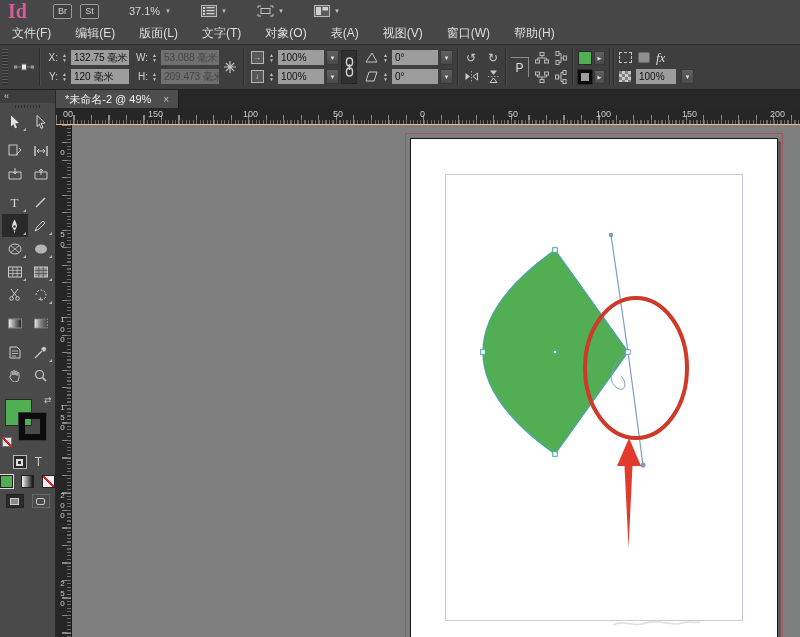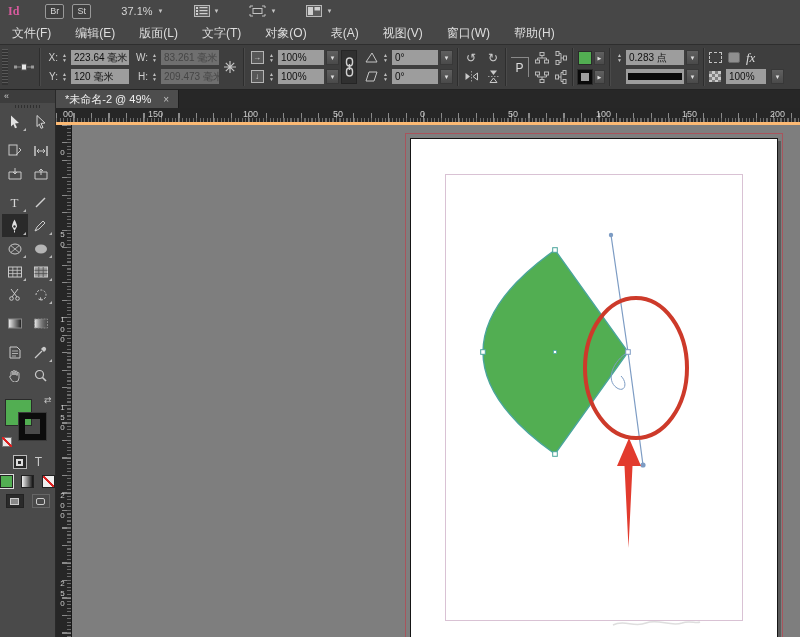--- a/index.html
+++ b/index.html
@@ -1,21 +1,21 @@
 <!DOCTYPE html>
 <html><head>
 <meta charset="utf-8">
 <style>
 *{margin:0;padding:0;box-sizing:border-box;}
 html,body{width:800px;height:637px;overflow:hidden;}
 body{font-family:"Liberation Sans",sans-serif;background:#3e3e3e;color:#d0d0d0;}
 
 
 .app-bar{height:22px;background:#474747;display:flex;align-items:center;padding:0 8px;gap:8px;}
-.logo{color:#d75b9e;font-weight:bold;font-size:12px;font-family:"Liberation Serif",serif;margin-right:18px;}
+.logo{color:#d75b9e;font-weight:bold;font-size:20px;font-family:"Liberation Serif",serif;margin-right:18px;}
 .mini-app-btn{width:19px;height:15px;border:1px solid #999;border-radius:2px;color:#d5d5d5;font-size:9px;display:flex;align-items:center;justify-content:center;background:#3f3f3f;}
 .zoom-ctl{display:flex;align-items:center;gap:5px;margin-left:22px;font-size:11px;color:#d5d5d5;}
 .caret{font-size:6px;color:#c3c3c3;}
 .bar-tool{display:flex;align-items:center;gap:4px;margin-left:22px;}
 .glyph-rect{display:inline-block;border:1px solid #b5b5b5;background:#585858;}
 
 
 .menu-bar{height:23px;background:#474747;display:flex;align-items:center;border-bottom:1px solid #2e2e2e;}
 .menu-item{padding:0 12px;font-size:12px;color:#dedede;line-height:22px;}
 
@@ -78,21 +78,21 @@
 .view-btn{width:18px;height:14px;display:flex;align-items:center;justify-content:center;border:1px solid #666;}
 .view-btn.sel{background:#2a2a2a;border-color:#222;}
 .view-btn i{display:block;width:9px;height:7px;border:1px solid #ccc;background:#888;}
 .view-btn.prev i{background:transparent;border-radius:2px;}
 
 
 .doc-area{flex:1;display:flex;flex-direction:column;min-width:0;}
 .tab-bar{height:18px;background:#272727;display:flex;align-items:stretch;}
 .doc-tab{background:#4d4d4d;display:flex;align-items:center;gap:12px;padding:0 9px;font-size:11px;color:#f0f0f0;border-right:1px solid #1d1d1d;}
 .tab-close{font-size:10px;color:#c0c0c0;}
-.hruler{height:17px;background:#262626;position:relative;border-bottom:3px solid #fdba74;overflow:hidden;}
+.hruler{height:17px;background:#262626;position:relative;border-bottom:1px solid #fdba74;overflow:hidden;}
 .hruler::after{content:"";position:absolute;left:0;right:0;bottom:0;height:4px;background:repeating-linear-gradient(90deg,#6b6b6b 0 1px,transparent 1px 3.5px);}
 .hruler::before{content:"";position:absolute;left:0;right:0;bottom:0;height:9px;background:repeating-linear-gradient(90deg,#8a8a8a 0 1px,transparent 1px 17.5px);}
 .hlabel{position:absolute;top:1px;font-size:9px;color:#cccccc;z-index:2;}
 .canvas-row{flex:1;display:flex;min-height:0;}
 .vruler{width:16px;background:#262626;position:relative;border-right:1px solid #191919;flex:none;overflow:hidden;}
 .vruler::after{content:"";position:absolute;top:0;bottom:0;right:0;width:4px;background:repeating-linear-gradient(180deg,#6b6b6b 0 1px,transparent 1px 3.5px);}
 .vruler::before{content:"";position:absolute;top:0;bottom:0;right:0;width:9px;background:repeating-linear-gradient(180deg,#8a8a8a 0 1px,transparent 1px 17.5px);}
 .vlabel{position:absolute;left:2px;writing-mode:vertical-rl;text-orientation:upright;font-size:8px;color:#cccccc;letter-spacing:1px;z-index:2;}
 
 
@@ -166,39 +166,39 @@
   </div>
   <div class="cp-sep"></div>
   <div class="cp-group">
     <div class="cp-col">
       <div class="cp-row">
         <span class="cp-label">X:</span>
         <span class="stepper">
             <span>▲</span>
             <span>▼</span>
           </span>
-        <span class="fld w58">223.64 毫米</span>
+        <span class="fld w58">132.75 毫米</span>
       </div>
       <div class="cp-row">
         <span class="cp-label">Y:</span>
         <span class="stepper">
             <span>▲</span>
             <span>▼</span>
           </span>
         <span class="fld w58">120 毫米</span>
       </div>
     </div>
     <div class="cp-col" style="margin-left:4px;">
       <div class="cp-row">
         <span class="cp-label">W:</span>
         <span class="stepper">
             <span>▲</span>
             <span>▼</span>
           </span>
-        <span class="fld dis w58">83.261 毫米</span>
+        <span class="fld dis w58">53.088 毫米</span>
       </div>
       <div class="cp-row">
         <span class="cp-label">H:</span>
         <span class="stepper">
             <span>▲</span>
             <span>▼</span>
           </span>
         <span class="fld dis w58">209.473 毫米</span>
       </div>
     </div>
@@ -352,42 +352,20 @@
       </div>
       <div class="cp-row">
         <span class="swatch-stroke"></span>
         <span class="flyout-sm">
             <span>▶</span>
           </span>
       </div>
     </div>
   </div>
   <div class="cp-sep"></div>
-  <div class="cp-group">
-    <div class="cp-col">
-      <div class="cp-row">
-        <span class="stepper">
-            <span>▲</span>
-            <span>▼</span>
-          </span>
-        <span class="fld w58">0.283 点</span>
-        <span class="dropbtn">
-            <span>▼</span>
-          </span>
-      </div>
-      <div class="cp-row">
-        <span class="stroke-style-fld" style="margin-left:11px;">
-            <i></i>
-          </span>
-        <span class="dropbtn">
-            <span>▼</span>
-          </span>
-      </div>
-    </div>
-  </div>
   <div class="cp-sep"></div>
   <div class="cp-group">
     <div class="cp-col">
       <div class="cp-row" style="gap:6px;">
         <span class="ants"></span>
         <span class="grayrect"></span>
         <span class="fx-label">fx</span>
       </div>
       <div class="cp-row" style="gap:5px;">
         <span class="checker"></span>

